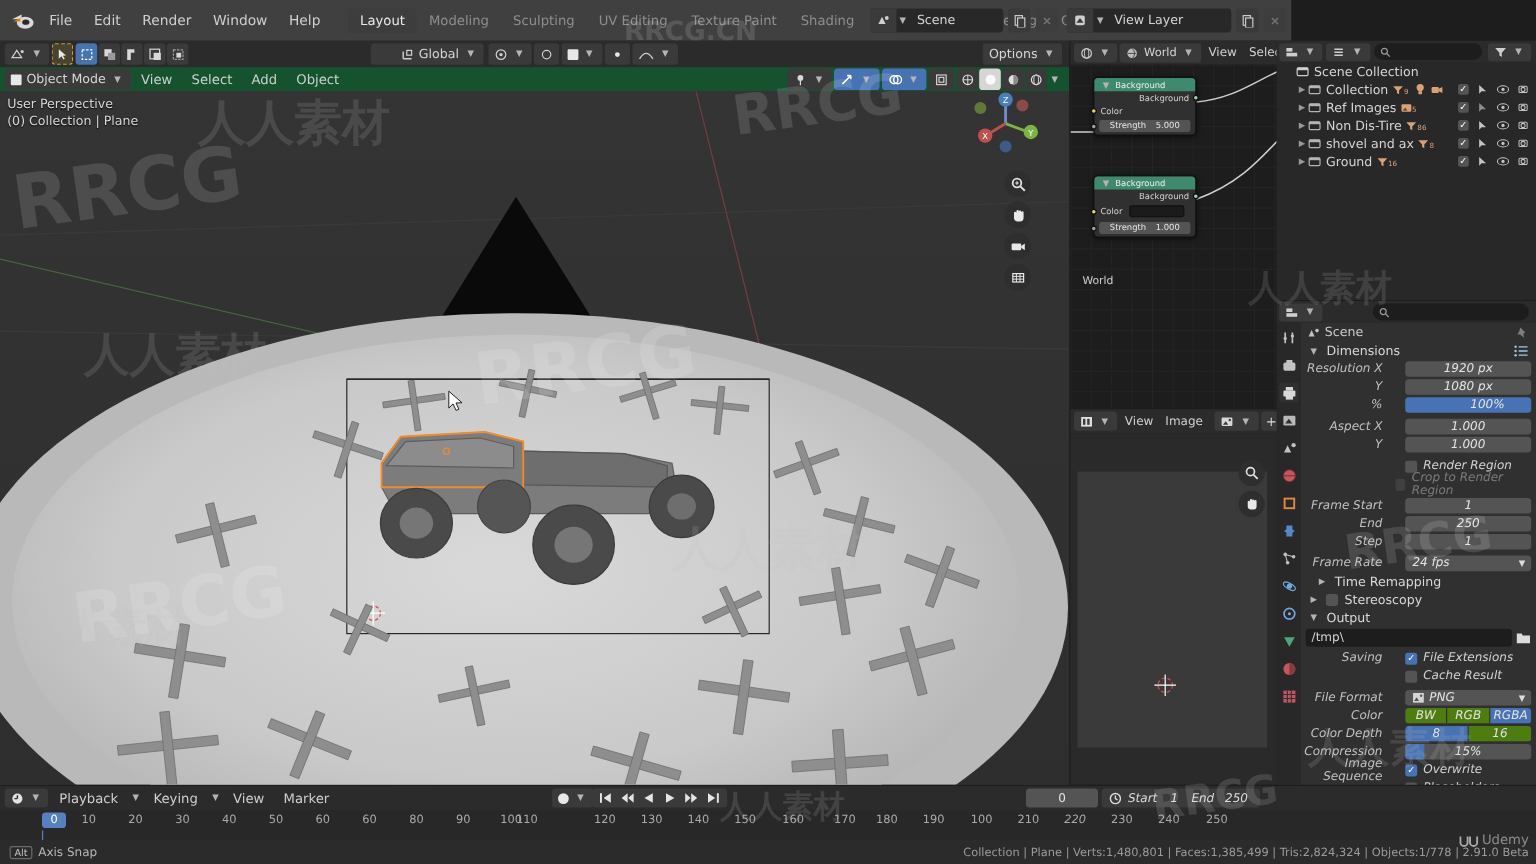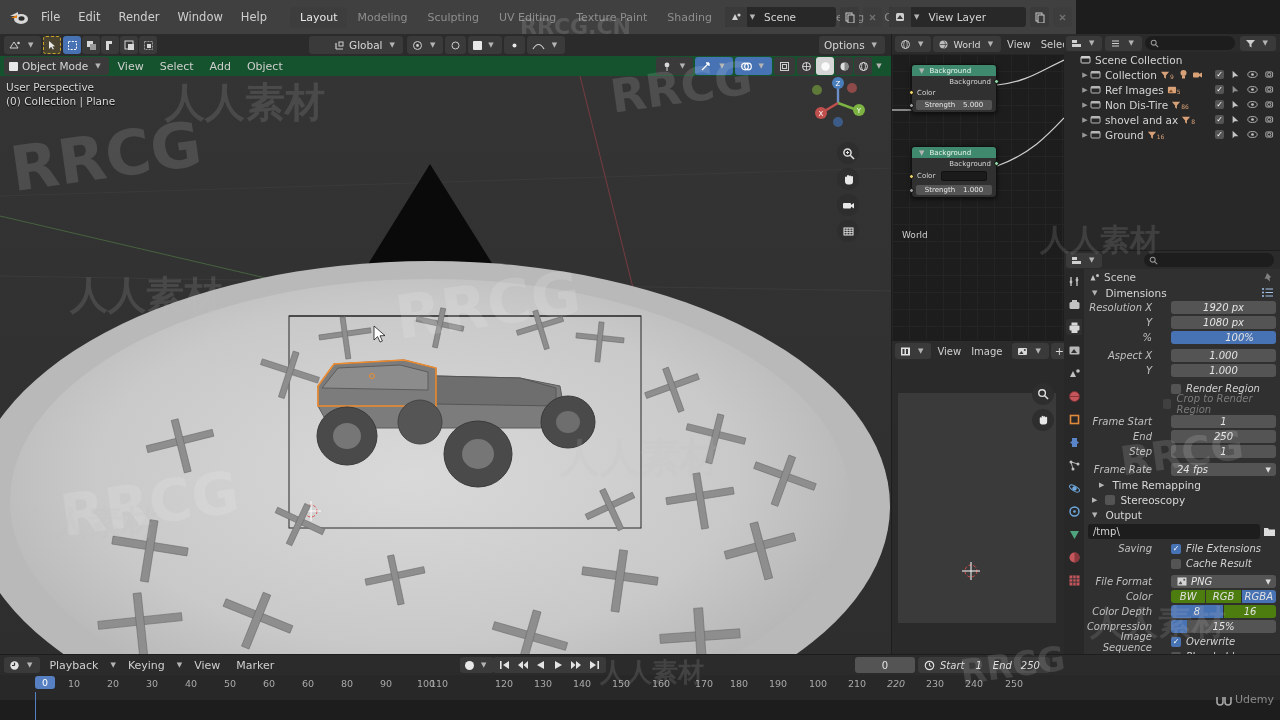--- a/index.html
+++ b/index.html
@@ -1326,20 +1326,25 @@
       <span class="tl-tick" style="left:778px;">190</span>
       <span class="tl-tick" style="left:818px;">100</span>
       <span class="tl-tick" style="left:857px;">210</span>
       <span class="tl-tick" style="left:896px;font-style:italic;">220</span>
       <span class="tl-tick" style="left:935px;">230</span>
       <span class="tl-tick" style="left:974px;">240</span>
       <span class="tl-tick" style="left:1014px;">250</span>
     </div>
   </div>
 
+  <div class="statusbar">
+    <span class="kbadge">Alt</span>
+    <span style="font-size:10px;color:#b6b6b6;">Axis Snap</span>
+    <span class="status-right">Collection | Plane | Verts:1,480,801 | Faces:1,385,499 | Tris:2,824,324 | Objects:1/778 | 2.91.0 Beta</span>
+  </div>
 
   <div class="wm" style="left:10px;top:120px;font-size:62px;transform:rotate(-8deg);">RRCG</div>
   <div class="wm" style="left:60px;top:470px;font-size:58px;transform:rotate(-8deg);">RRCG</div>
   <div class="wm2" style="left:165px;top:75px;font-size:40px;">人人素材</div>
   <div class="wm2" style="left:70px;top:270px;font-size:38px;">人人素材</div>
   <div class="wm2" style="left:560px;top:430px;font-size:40px;">人人素材</div>
   <div class="wm2" style="left:20px;top:500px;font-size:34px;">人人素材</div>
   <div class="wm" style="left:395px;top:270px;font-size:60px;transform:rotate(-8deg);">RRCG</div>
   <div class="wm" style="left:610px;top:60px;font-size:46px;transform:rotate(-8deg);">RRCG</div>
   <div class="wm" style="left:520px;top:14px;font-size:22px;">RRCG.CN</div>

